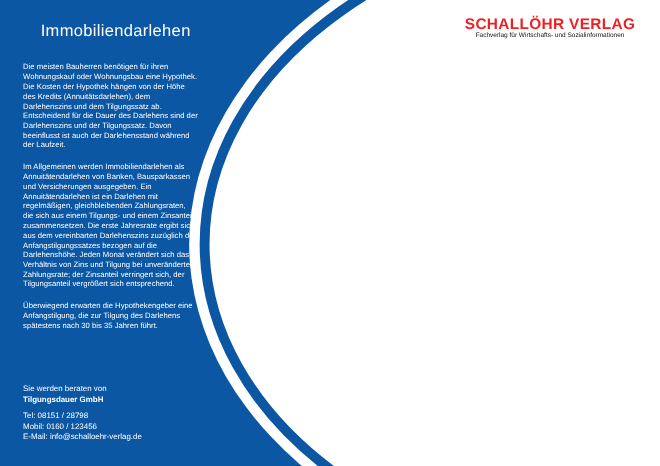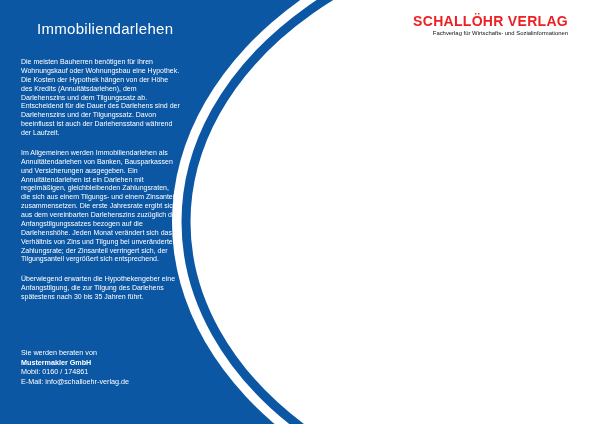--- a/index.html
+++ b/index.html
@@ -7,21 +7,21 @@
 
   
   .bg-svg{position:absolute;left:0;top:0;width:600px;height:424px;z-index:2;pointer-events:none;}
 
   
   .banner{position:absolute;left:215px;top:71px;width:381px;height:30px;background:#d9e4f4;
           display:flex;align-items:center;justify-content:center;z-index:1;}
   .banner span{font-size:13.5px;color:#2a64ad;letter-spacing:.2px;}
 
   
-  .logo{position:absolute;right:32px;top:13px;width:172px;text-align:right;z-index:3;}
+  .logo{position:absolute;right:14px;top:13px;width:172px;text-align:center;z-index:3;}
   .logo .name{font-size:14px;font-weight:bold;color:#ed2024;letter-spacing:.3px;white-space:nowrap;}
   .logo .tagline{font-size:5.9px;color:#111;margin-top:1px;white-space:nowrap;}
 
   
   .side{position:absolute;z-index:3;color:#fff;}
   .side-title{left:21px;top:20px;font-size:15px;font-weight:500;letter-spacing:.3px;margin-left:16px;}
   .side-body{left:21px;top:58px;width:159px;}
   .side-body p{margin:0 0 11px 0;font-size:7px;line-height:1.27;text-align:left;}
   .side-contact{left:21px;top:348px;width:170px;font-size:7.2px;line-height:1.33;}
   .side-contact .company{font-weight:bold;}
@@ -94,22 +94,23 @@
   </div>
 
   <div class="side side-title">Immobiliendarlehen</div>
   <div class="side side-body">
     <p>Die meisten Bauherren benötigen für ihren Wohnungskauf oder Wohnungsbau eine Hypothek. Die Kosten der Hypothek hängen von der Höhe des Kredits (Annuitätsdarlehen), dem Darlehenszins und dem Tilgungssatz ab. Entscheidend für die Dauer des Darlehens sind der Darlehenszins und der Tilgungssatz. Davon beeinflusst ist auch der Darlehensstand während der Laufzeit.</p>
     <p>Im Allgemeinen werden Immobiliendarlehen als Annuitätendarlehen von Banken, Bausparkassen und Versicherungen ausgegeben. Ein Annuitätendarlehen ist ein Darlehen mit regelmäßigen, gleichbleibenden Zahlungsraten, die sich aus einem Tilgungs- und einem Zinsanteil zusammensetzen. Die erste Jahresrate ergibt sich aus dem vereinbarten Darlehenszins zuzüglich des Anfangstilgungssatzes bezogen auf die Darlehenshöhe. Jeden Monat verändert sich das Verhältnis von Zins und Tilgung bei unveränderter Zahlungsrate; der Zinsanteil verringert sich, der Tilgungsanteil vergrößert sich entsprechend.</p>
     <p>Überwiegend erwarten die Hypothekengeber eine Anfangstilgung, die zur Tilgung des Darlehens spätestens nach 30 bis 35 Jahren führt.</p>
   </div>
   <div class="side side-contact">
     <div>Sie werden beraten von</div>
-    <div class="company">Mustermakler GmbH</div>
-    <div>Mobil:  0160 / 174861</div>
+    <div class="company">Tilgungsdauer GmbH</div>
+    <div class="block2">Tel:  08151 / 28798</div>
+    <div>Mobil:  0160 / 123456</div>
     <div>E-Mail:  info@schalloehr-verlag.de</div>
   </div>
 
   <svg class="house" viewBox="0 0 148 97">
     <circle cx="9" cy="78" r="15" fill="#a9d287"></circle>
     <circle cx="131" cy="73" r="19" fill="#a9d287"></circle>
 
     <rect x="6" y="27" width="46" height="64" fill="#f8cd74"></rect>
     <polygon points="-2,31 29,5 60,31" fill="#3d5270"></polygon>
     <path d="M-2,31 L29,5 L60,31" fill="none" stroke="#33465e" stroke-width="2"></path>

